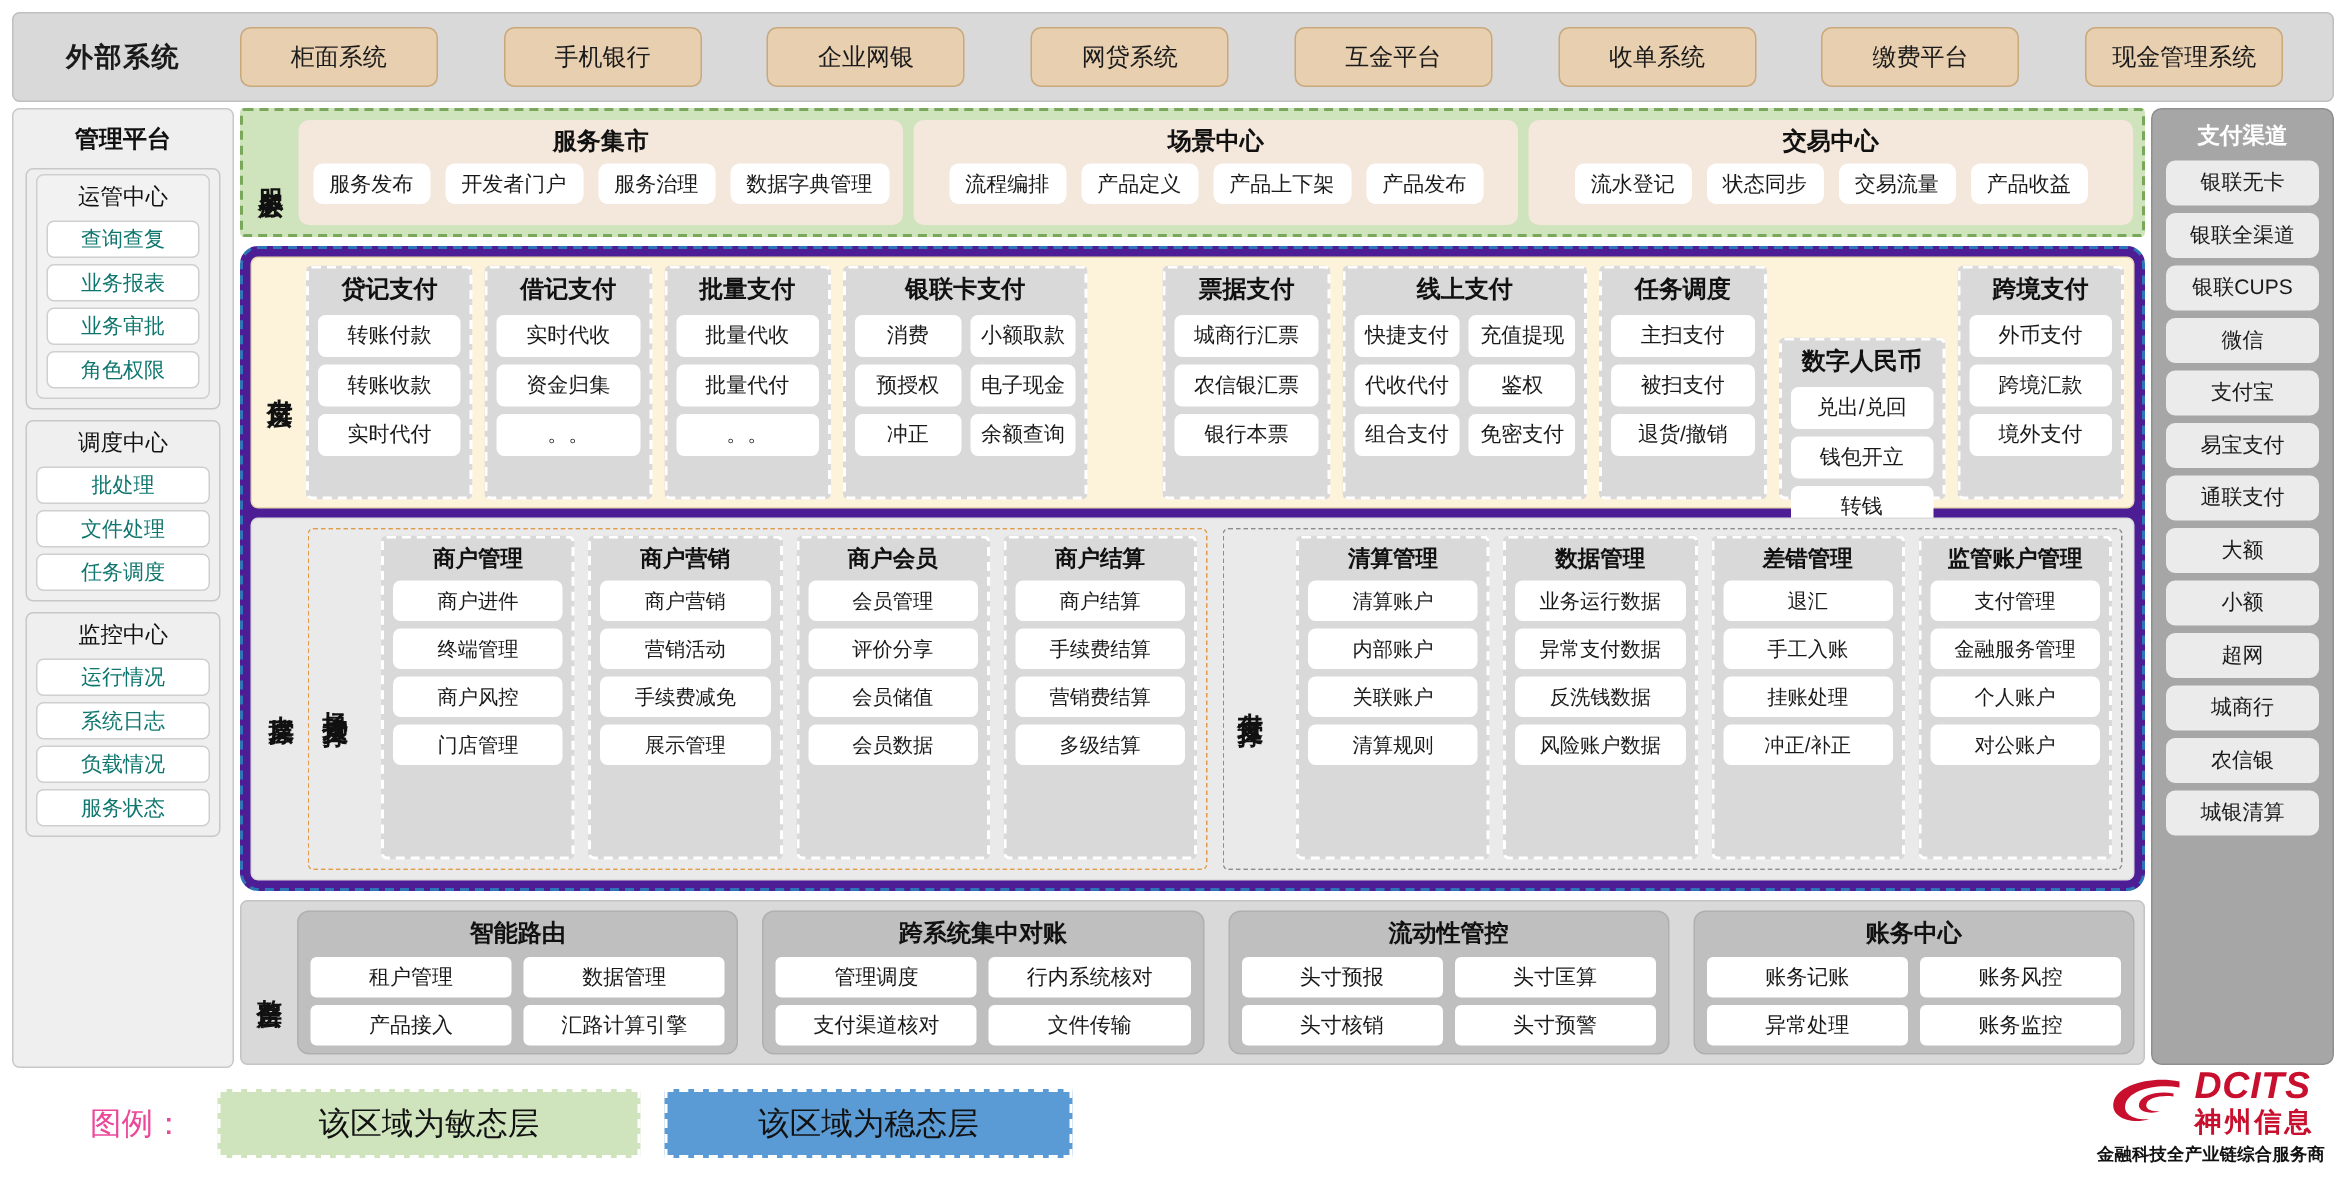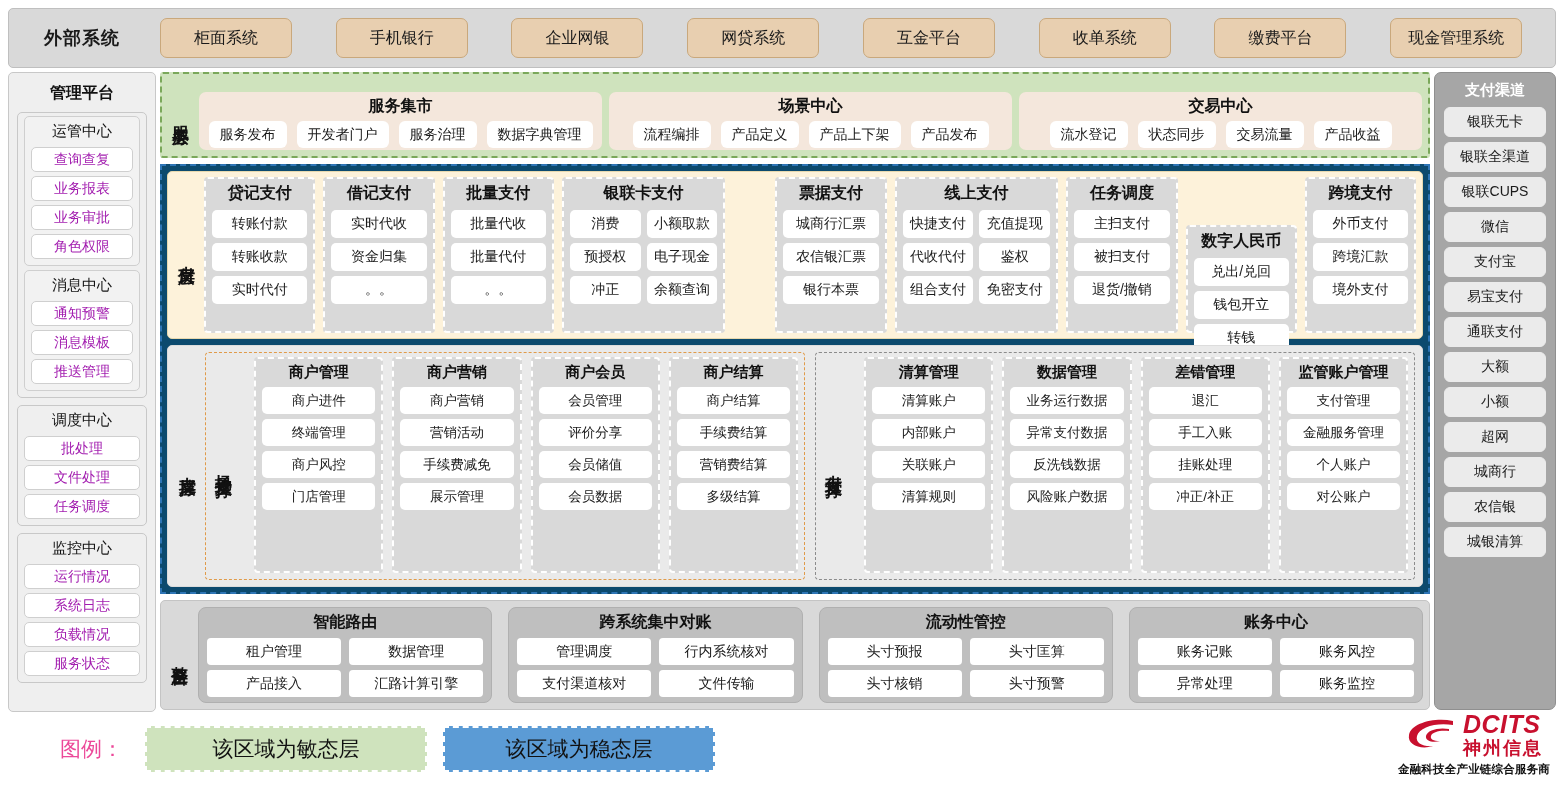--- a/index.html
+++ b/index.html
@@ -42,21 +42,21 @@
   }
   .lgroupwrap {
     background: #efefef; border: 1px solid #c8c8c8; border-radius: 5px;
     padding: 3px 6px 6px; display: flex; flex-direction: column; gap: 4px;
   }
   .lgroupwrap.nested { border: 1px solid #cfcfcf; background: #f2f2f2; }
   .lgroup-title { font-size: 15px; font-weight: normal; text-align: center; color: #111; padding: 2px 0; }
   .lchip {
     background: #ffffff; border: 1px solid #cfcfcf; border-radius: 5px;
     height: 25px; display: flex; align-items: center; justify-content: center;
-    font-size: 14px; color: #a21caf;
+    font-size: 14px; color: #0f766e;
   }
   .outer-pad { display: flex; flex-direction: column; gap: 7px; }
 
   
   .rightbar {
     position: absolute; left: 1434px; top: 72px; width: 122px; height: 638px;
     background: #a6a6a6; border: 1px solid #8f8f8f; border-radius: 7px;
     padding: 5px 9px 7px; display: flex; flex-direction: column; gap: 5px;
   }
   .rightbar-title { font-size: 15px; font-weight: bold; color: #ffffff; text-align: center; padding: 3px 0 2px; }
@@ -75,33 +75,33 @@
     height: 86px; display: flex; align-items: stretch; padding: 6px; gap: 7px;
   }
   .vlabel {
     flex: none; display: flex; align-items: center; justify-content: center;
     font-size: 17px; font-weight: bold; color: #111; line-height: 1.05;
     writing-mode: vertical-rl; text-orientation: upright; letter-spacing: 2px;
   }
   .vlabel.narrow { width: 24px; }
   .svc-panel {
     flex: 1; background: #f4e7dc; border-radius: 7px;
-    display: flex; flex-direction: column; align-items: center; padding: 3px 8px 5px; margin-top: 12px;
+    display: flex; flex-direction: column; align-items: center; padding: 3px 8px 5px;
   }
   .svc-panel-title { font-size: 16px; font-weight: bold; color: #111; padding: 1px 0 4px; }
   .svc-chips { display: flex; gap: 10px; justify-content: center; width: 100%; }
   .svc-chip {
     background: #ffffff; border-radius: 6px; height: 27px; padding: 0 11px;
     display: flex; align-items: center; justify-content: center;
     font-size: 14px; color: #1a1a1a; white-space: nowrap;
   }
 
   
   .stable-block {
-    background: #0c4a6e; border: 2px dashed #2e75b6; border-radius: 0;
+    background: #4c1d95; border: 2px dashed #2e75b6; border-radius: 12px;
     flex: 1; display: flex; flex-direction: column; padding: 5px; gap: 6px;
   }
 
   .pay-layer {
     background: #fdf2da; border: 1px solid #e8d9ae; border-radius: 5px;
     height: 168px; display: flex; padding: 5px 6px; gap: 6px;
   }
   .pay-groups { flex: 1; display: flex; gap: 8px; }
   .pgroup {
     background: #d9d9d9; border: 2px dashed #ffffff; border-radius: 4px;
@@ -198,26 +198,20 @@
   <div class="leftbar">
     <div class="leftbar-title">管理平台</div>
     <div class="outer-pad" id="left-groups">
         <div class="lgroupwrap">
           <div class="lgroupwrap nested">
             <div class="lgroup-title">运管中心</div>
             <div class="lchip">查询查复</div>
             <div class="lchip">业务报表</div>
             <div class="lchip">业务审批</div>
             <div class="lchip">角色权限</div>
-          </div>
-          <div class="lgroupwrap nested">
-            <div class="lgroup-title">消息中心</div>
-            <div class="lchip">通知预警</div>
-            <div class="lchip">消息模板</div>
-            <div class="lchip">推送管理</div>
           </div>
         </div>
         <div class="lgroupwrap">
           <div class="lgroup-title">调度中心</div>
           <div class="lchip">批处理</div>
           <div class="lchip">文件处理</div>
           <div class="lchip">任务调度</div>
         </div>
         <div class="lgroupwrap">
           <div class="lgroup-title">监控中心</div>

